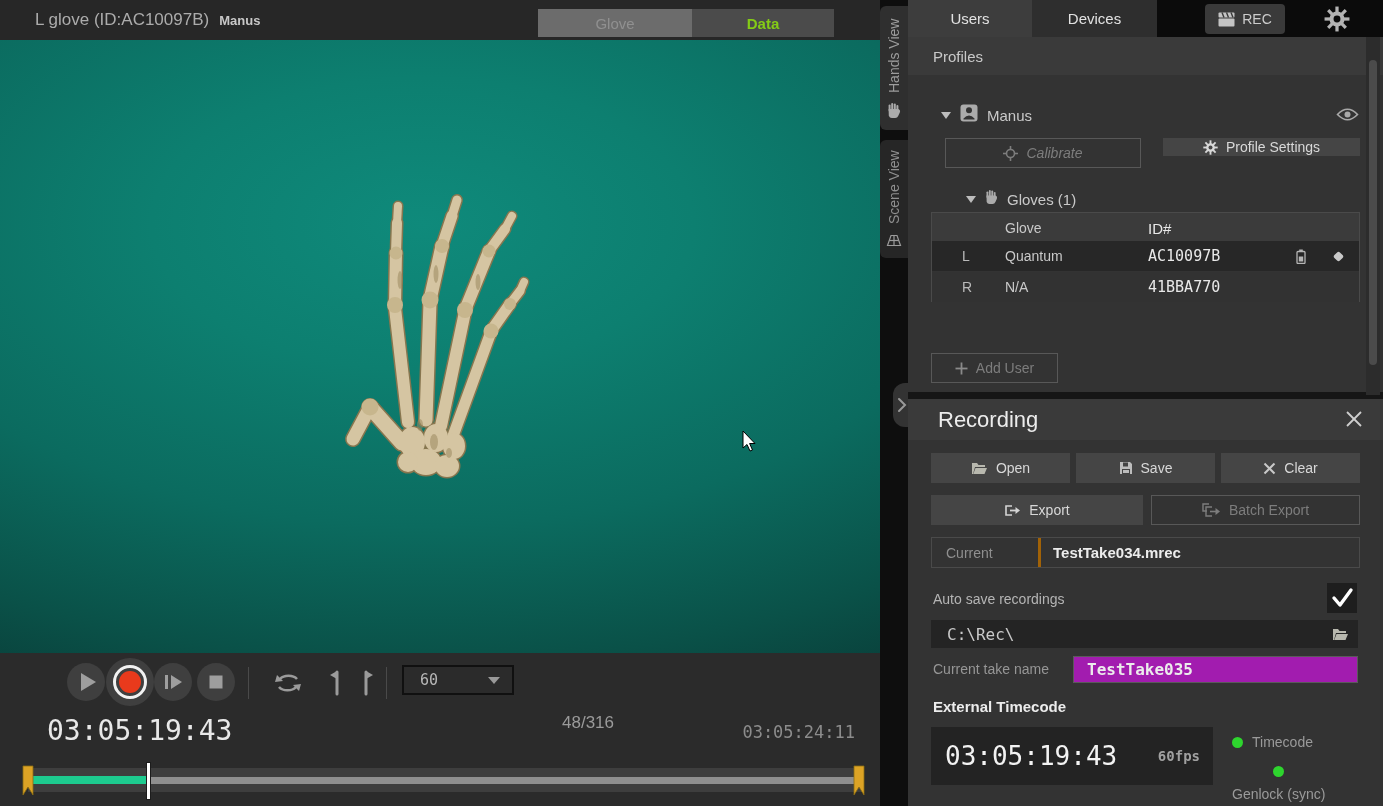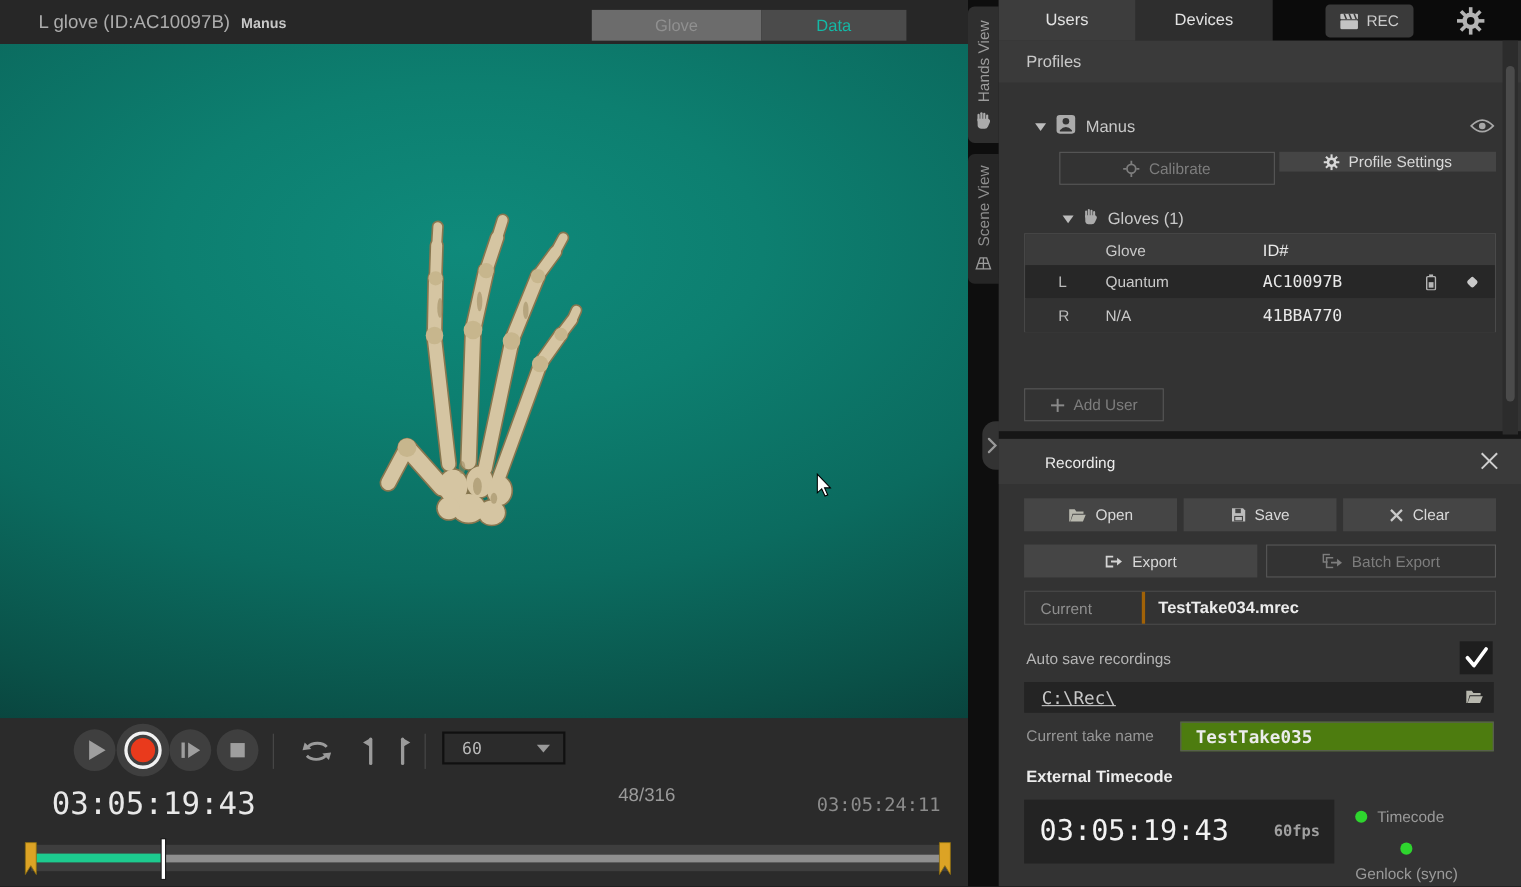--- a/index.html
+++ b/index.html
@@ -9,21 +9,21 @@
   .mono{font-family:"DejaVu Sans Mono",monospace;}
 
   
   .topbar{left:0;top:0;width:880px;height:40px;background:#272727;}
   .title-wrap{left:35px;top:0;height:40px;display:flex;align-items:center;gap:10px;}
   .win-title{color:#acacac;font-size:17px;}
   .win-badge{color:#c8c8c8;font-size:13px;font-weight:bold;}
   .vtabs{left:538px;top:9px;height:28px;display:flex;}
   .vtab{width:154px;display:flex;align-items:center;justify-content:center;font-size:15px;cursor:default;}
   .vtab.active{background:#6c6c6c;color:#909090;}
-  .vtab.idle{width:132px;background:#4b4b4b;color:#14b8a6;}
+  .vtab.idle{width:142px;background:#4b4b4b;color:#84cc16;font-weight:bold;}
 
   
   .viewport{left:0;top:40px;width:880px;height:613px;
     background:radial-gradient(ellipse 110% 85% at 48% 30%, #0f8a7b 0%, #0d7f70 28%, #0b6b5f 58%, #0a5148 84%, #093e39 100%);}
 
   
   .transport{left:0;top:653px;width:880px;height:153px;background:#2b2b2b;}
   .tbtn{border-radius:50%;background:#3f3f3f;display:flex;align-items:center;justify-content:center;cursor:pointer;}
   .divider{width:1px;background:#4a4a4a;}
   .dropdown{left:402px;top:12px;width:112px;height:30px;background:#2b2b2b;border:2px solid #101010;
@@ -54,31 +54,31 @@
   .ptab.users{left:0;width:124px;background:#3d3d3d;}
   .ptab.devices{left:124px;width:125px;background:#2e2e2e;}
   .ptab-void{left:249px;top:0;width:226px;height:37px;background:#0b0b0b;}
   .rec-btn{left:297px;top:4px;width:80px;height:30px;background:#3a3a3a;border-radius:4px;
            display:flex;align-items:center;justify-content:center;gap:7px;color:#cccccc;font-size:14px;cursor:pointer;}
   .gear-top{left:416px;top:6px;cursor:pointer;}
   .section-bar{left:0;width:475px;background:#3a3a3a;display:flex;align-items:center;}
   .profiles-bar{top:37px;height:38px;}
   .profiles-bar .sec-label{margin-left:25px;color:#c9c9c9;font-size:15px;}
   .rec-bar{top:399px;height:41px;}
-  .rec-bar .sec-label{margin-left:42px;color:#ececec;font-size:14px;}
+  .rec-bar .sec-label{margin-left:30px;color:#ececec;font-size:22px;}
 
   .tri-down{width:0;height:0;border-left:5px solid transparent;border-right:5px solid transparent;border-top:7px solid #bdbdbd;}
   .row-line{display:flex;align-items:center;}
   .manus-row{left:33px;top:104px;height:22px;gap:9px;}
   .manus-name{color:#c9c9c9;font-size:15px;}
   .eye-btn{left:428px;top:107px;cursor:pointer;}
   .btn{display:flex;align-items:center;justify-content:center;gap:8px;font-size:14px;box-sizing:border-box;cursor:pointer;}
   .btn.outlined{border:1px solid #585858;color:#7d7d7d;background:transparent;}
   .btn.filled{background:#454545;color:#d8d8d8;}
-  .calibrate{left:55px;top:138px;width:196px;height:30px;}
+  .calibrate{left:37px;top:138px;width:196px;height:30px;font-style:italic;}
   .psettings{left:255px;top:138px;width:197px;height:18px;}
   .gloves-row{left:58px;top:189px;height:20px;gap:9px;}
   .gloves-label{color:#c9c9c9;font-size:15px;}
 
   .gtable{left:23px;top:212px;width:429px;height:90px;border:1px solid #4a4a4a;box-sizing:border-box;}
   .gt-row{position:absolute;left:0;width:427px;height:30px;display:flex;align-items:center;}
   .gt-head{top:0;background:#3b3b3b;color:#9a9a9a;font-size:14px;}
   .gt-r1{top:28px;background:#272727;}
   .gt-r2{top:59px;background:#323232;}
   .c-side{position:absolute;left:30px;color:#bababa;font-size:14px;}
@@ -98,24 +98,24 @@
   .batch-btn{left:243px;top:495px;width:209px;height:30px;}
 
   .current-box{left:23px;top:537px;width:429px;height:31px;border:1px solid #4a4a4a;box-sizing:border-box;display:flex;align-items:center;}
   .current-label{width:109px;color:#8f8f8f;font-size:14px;padding-left:14px;box-sizing:border-box;
                  border-right:3px solid #a16207;height:100%;display:flex;align-items:center;}
   .current-file{padding-left:12px;color:#ececec;font-size:15px;font-weight:bold;}
 
   .autosave-label{left:25px;top:591px;color:#b5b5b5;font-size:14px;}
   .checkbox{left:419px;top:583px;width:30px;height:30px;background:#1e1e1e;display:flex;align-items:center;justify-content:center;cursor:pointer;}
   .path-field{left:23px;top:620px;width:427px;height:28px;background:#242424;display:flex;align-items:center;}
-  .path-text{margin-left:16px;color:#c9c9c9;font-size:16px;text-decoration:underline;}
+  .path-text{margin-left:16px;color:#c9c9c9;font-size:16px;}
   .path-folder{position:absolute;right:9px;top:7px;cursor:pointer;}
   .take-label{left:25px;top:661px;color:#969696;font-size:14px;}
-  .take-input{left:165px;top:656px;width:285px;height:27px;background:#4d7c0f;border:1px solid #5a5a5a;
+  .take-input{left:165px;top:656px;width:285px;height:27px;background:#a21caf;border:1px solid #5a5a5a;
               box-sizing:border-box;display:flex;align-items:center;cursor:text;}
   .take-value{margin-left:13px;color:#ececec;font-size:16px;font-weight:bold;}
   .ext-header{left:25px;top:698px;color:#ececec;font-size:15px;font-weight:bold;}
   .tc-box{left:23px;top:727px;width:282px;height:58px;background:#232323;display:flex;align-items:center;}
   .tc-box-time{margin-left:14px;color:#f2f2f2;font-size:26px;}
   .tc-box-fps{position:absolute;right:13px;color:#a0a0a0;font-size:14px;font-weight:bold;}
   .ind{display:flex;align-items:center;gap:9px;}
   .ind-1{left:324px;top:734px;}
   .ind-2{left:324px;top:766px;flex-direction:column;}
   .dot{width:11px;height:11px;border-radius:50%;background:#2ed52e;}

